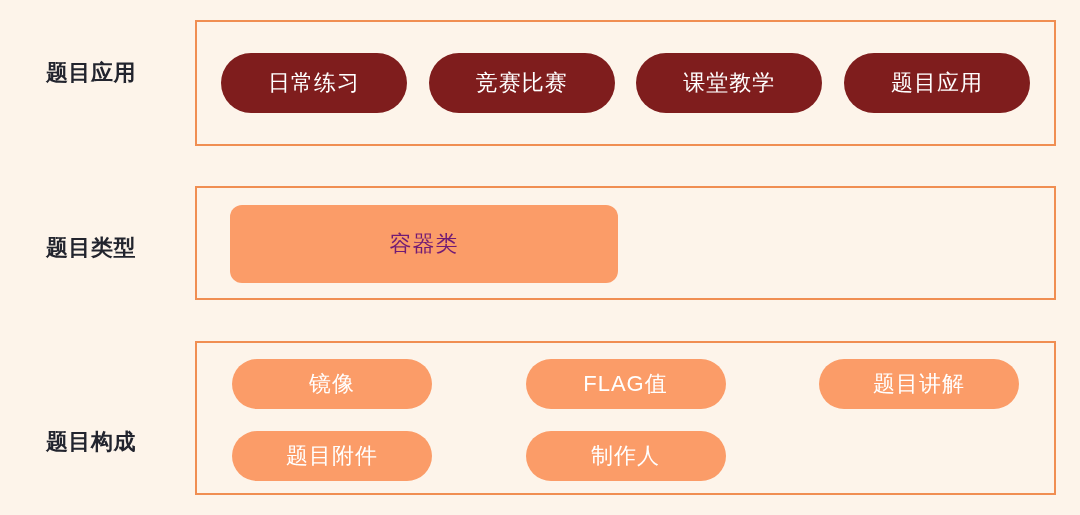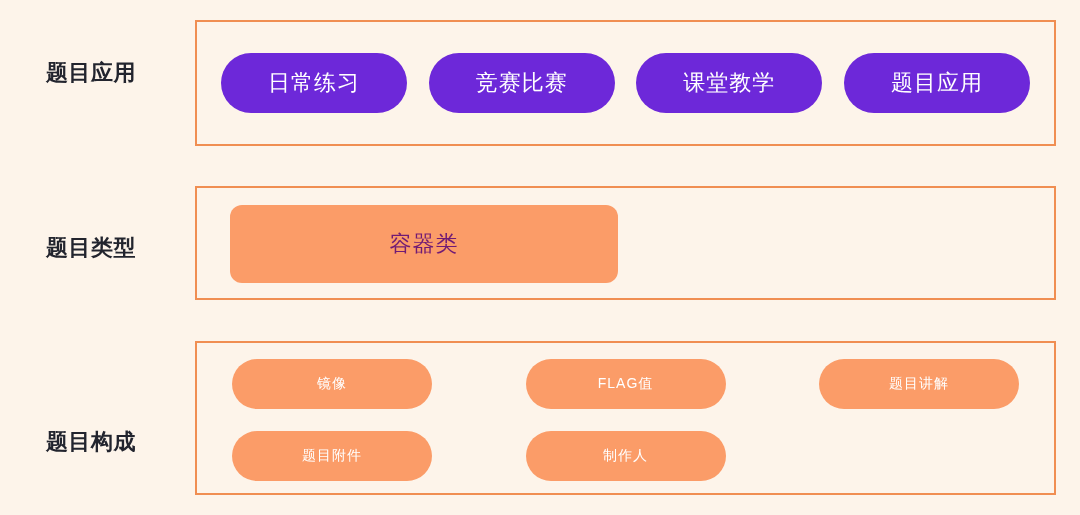--- a/index.html
+++ b/index.html
@@ -66,21 +66,21 @@
     width: 809px;
     height: 60px;
     display: flex;
     justify-content: space-between;
     align-items: center;
   }
   .pill-app {
     width: 186px;
     height: 60px;
     border-radius: 30px;
-    background: #6d28d9;
+    background: #7f1d1d;
     color: #ffffff;
     font-size: 22px;
     display: flex;
     align-items: center;
     justify-content: center;
     letter-spacing: 1px;
     white-space: nowrap;
   }
 
   
@@ -136,21 +136,21 @@
     grid-template-rows: repeat(2, 50px);
     justify-content: space-between;
     align-content: space-between;
   }
   .pill-comp {
     width: 200px;
     height: 50px;
     border-radius: 25px;
     background: #fb9c68;
     color: #ffffff;
-    font-size: 14px;
+    font-size: 22px;
     display: flex;
     align-items: center;
     justify-content: center;
     letter-spacing: 1px;
     white-space: nowrap;
   }
 </style>
 </head>
 <body>
 

